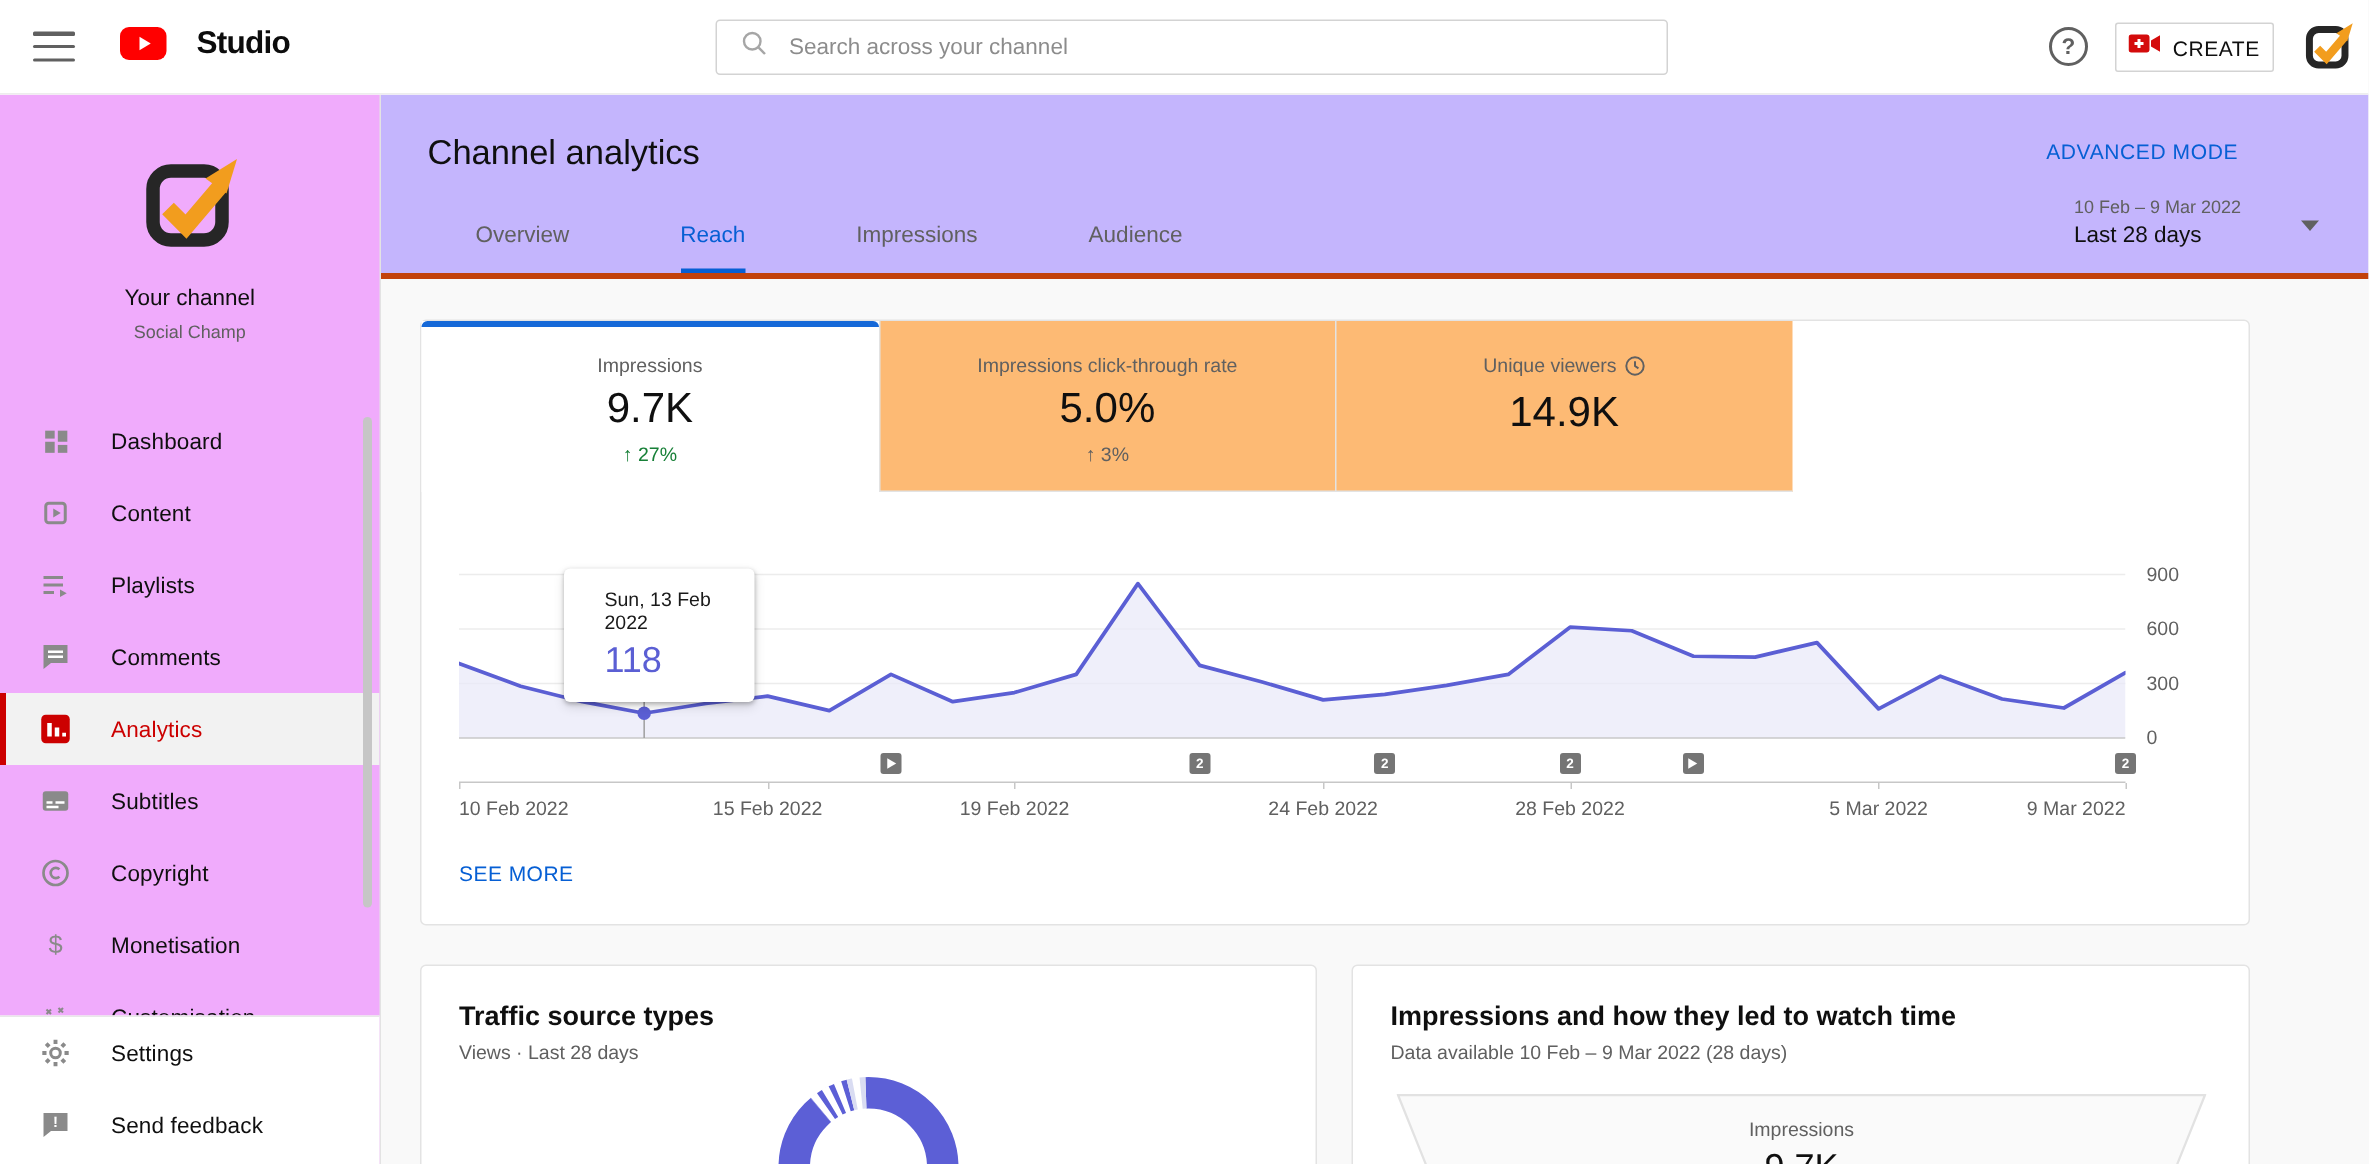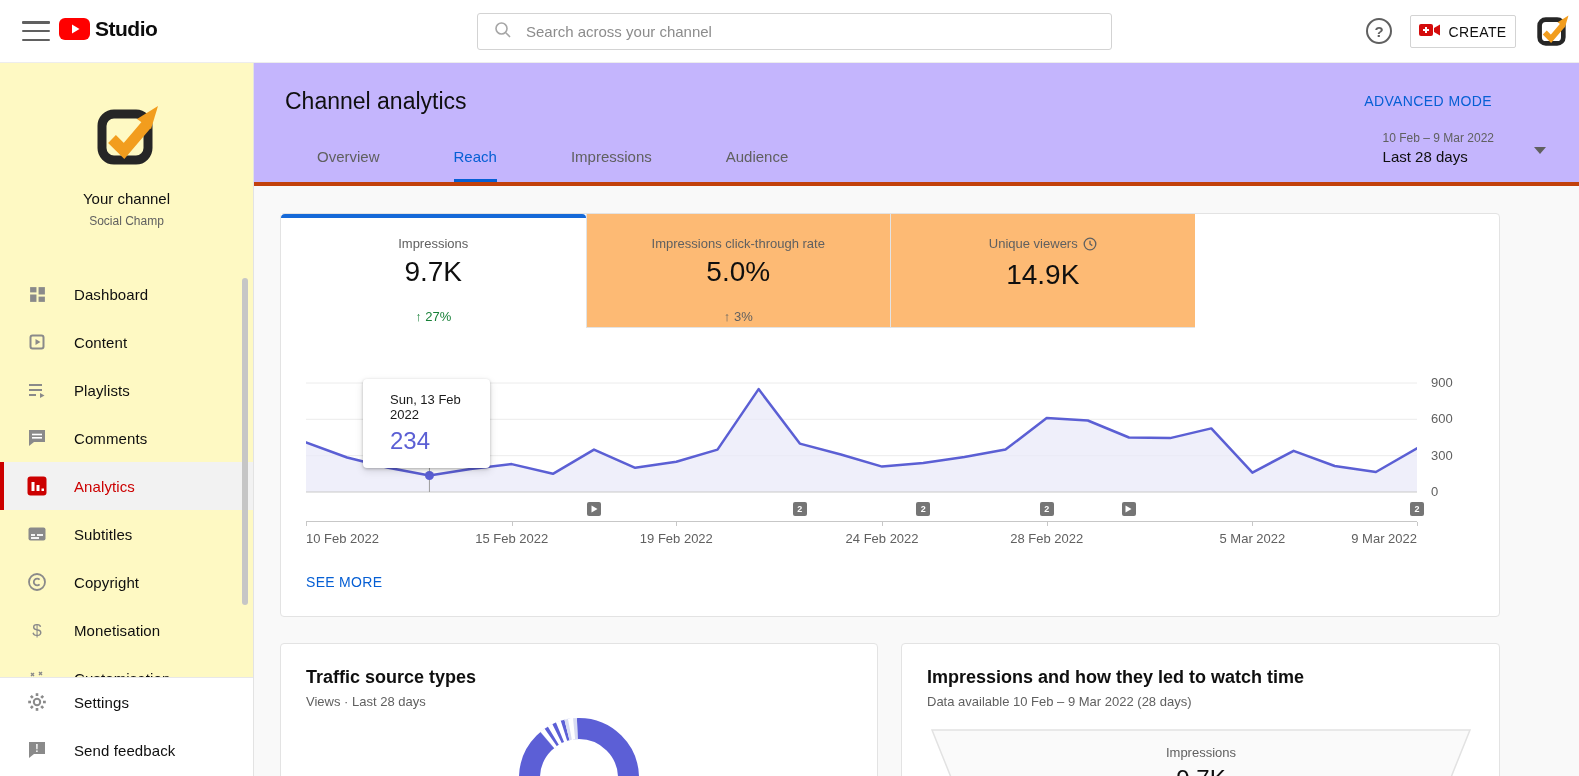--- a/index.html
+++ b/index.html
@@ -3,38 +3,38 @@
 <meta charset="utf-8">
 <style>
   * { box-sizing: border-box; margin: 0; padding: 0; }
   html,body { width:1579px; height:776px; overflow:hidden; }
   body { font-family:"Liberation Sans", sans-serif; background:#f9f9f9; color:#0f0f0f; }
 
   
   .topbar { position:relative; height:63px; background:#fff; border-bottom:1px solid #ededed; z-index:10; }
   .hamburger { position:absolute; left:22px; top:21px; width:28px; height:20px; cursor:pointer; display:flex; flex-direction:column; justify-content:space-between; }
   .hamburger span { display:block; height:2.5px; background:#606060; border-radius:1px; }
-  .logo { position:absolute; left:59px; top:17px; display:flex; align-items:center; gap:5px;text-align:right; }
+  .logo { position:absolute; left:80px; top:17px; display:flex; align-items:center; gap:20px;text-align:right; }
   .logo-badge { width:31px; height:22px; background:#f00; border-radius:6px; display:flex; align-items:center; justify-content:center; }
   .logo-badge svg { display:block; }
   .logo-word { font-size:21px; font-weight:700; letter-spacing:-0.5px; color:#0c0c0c; font-family:"Liberation Sans",sans-serif; }
   .searchbox { position:absolute; left:477px; top:13px; width:635px; height:37px; background:#fff; border:1px solid #d3d3d3; border-radius:3px; display:flex; align-items:center; padding-left:16px; }
   .searchbox .q { margin-right:14px; }
   .searchbox input { border:none; outline:none; font-size:15px; color:#0f0f0f; width:540px; font-family:inherit; }
   .searchbox input::placeholder { color:#8c8c8c; }
   .help-btn { position:absolute; left:1366px; top:18px; width:26px; height:26px; border:2.2px solid #606060; border-radius:50%; color:#606060; font-size:15px; font-weight:700; display:flex; align-items:center; justify-content:center; cursor:pointer; }
   .create-btn { position:absolute; left:1410px; top:15px; width:106px; height:33px; background:#fff; border:1px solid #d3d3d3; border-radius:2px; display:flex; align-items:center; justify-content:center; gap:8px; cursor:pointer; }
   .create-btn .lbl { font-size:14px; font-weight:500; letter-spacing:0.4px; color:#0f0f0f; }
   .avatar-sm { position:absolute; left:1536px; top:15px; width:33px; height:33px; cursor:pointer; }
 
   
   .app { display:flex; height:713px; }
 
   
-  .sidebar { position:relative; width:254px; background:#fef9c3; border-right:1px solid #e3e3e3; flex:none; }
+  .sidebar { position:relative; width:254px; background:#f0abfc; border-right:1px solid #e3e3e3; flex:none; }
   .channel-block { height:207px; text-align:center; padding-top:42px; }
   .avatar-lg { width:64px; height:64px; margin:0 auto; cursor:pointer; }
   .channel-title { margin-top:21px; font-size:15px; color:#0f0f0f; }
   .channel-name { margin-top:7px; font-size:12px; color:#606060; }
   .nav-viewport { position:relative; height:407px; overflow:hidden; }
   .nav-item { height:48px; display:flex; align-items:center; padding-left:26px; cursor:pointer; position:relative; }
   .nav-item .nav-icon { width:22px; height:22px; margin-right:26px; display:flex; align-items:center; justify-content:center; color:#606060; font-size:19px; }
   .nav-item .nav-label { font-size:15px; color:#0f0f0f; letter-spacing:0.1px; }
   .nav-item.active { background:#f2f2f2; }
   .nav-item.active::before { content:""; position:absolute; left:0; top:0; bottom:0; width:4px; background:#c00; }
@@ -59,21 +59,21 @@
 
   
   .chart-card { position:absolute; left:26px; top:27px; width:1220px; height:404px; background:#fff; border:1px solid #e3e3e3; border-radius:4px; }
   .metrics-row { display:grid; grid-template-columns:repeat(4,1fr); height:114px; }
   .metric { position:relative; text-align:center; padding-top:22px; cursor:pointer; background:#fdba74; border-bottom:1px solid #e3e3e3; }
   .metric + .metric { border-left:1px solid #e3e3e3; }
   .metric.active { background:#fff; border-bottom-color:transparent; }
   .metric.active::before { content:""; position:absolute; left:0; top:0; right:0; height:4px; background:#1669d8; border-radius:4px 4px 0 0; }
   .metric-label { font-size:13px; color:#606060; }
   .metric-value { font-size:28px; color:#0f0f0f; margin-top:5px; display:flex; align-items:center; justify-content:center; gap:8px; }
-  .metric-delta { margin-top:21px; font-size:13px; }
+  .metric-delta { margin-top:7px; font-size:13px; }
   .metric-delta.green { color:#188038; }
   .metric-delta.gray { color:#606060; }
   .metric-note { margin-top:7px; font-size:12px; font-style:italic; color:#606060; }
   .badge-up { width:20px; height:20px; border-radius:50%; background:#1a9547; color:#fff; display:inline-flex; align-items:center; justify-content:center; font-size:13px; font-weight:700; }
   .clock-ic { display:inline-block; vertical-align:-3px; margin-left:5px; }
 
   .chart-area { position:relative; height:290px; }
   #main-line { position:absolute; left:25px; top:27px; }
   .ylab { position:absolute; font-size:13px; color:#606060; width:40px; }
   .marker { position:absolute; top:174px; width:14px; height:14px; background:#757575; border-radius:2px; color:#fff; display:flex; align-items:center; justify-content:center; font-size:9px; font-weight:700; cursor:pointer; }
@@ -377,23 +377,23 @@
               <div class="marker" style="left: 511.778px;">2</div>
               <div class="marker" style="left: 635.222px;">2</div>
               <div class="marker" style="left: 758.667px;">2</div>
               <div class="marker" style="left: 840.963px;">
                 <svg width="7" height="8" viewBox="0 0 7 8">
                   <path d="M0.5 0.5 L6.5 4 L0.5 7.5 Z" fill="#fff"></path>
                 </svg>
               </div>
               <div class="marker" style="left: 1129px;">2</div>
             </div>
-          <div class="tooltip" id="tooltip" style="left: 82px; padding-left: 27px;">
+          <div class="tooltip" id="tooltip" style="left: 95px; padding-left: 27px;">
             <div class="tooltip-date">Sun, 13 Feb 2022</div>
-            <div class="tooltip-value">234</div>
+            <div class="tooltip-value">118</div>
           </div>
           <div class="see-more">SEE MORE</div>
         </div>
       </div>
 
       <div class="bottom-row">
         <div class="b-card traffic">
           <div class="b-title">Traffic source types</div>
           <div class="b-sub">Views · Last 28 days</div>
           <svg id="donut" width="124" height="124" viewBox="0 0 124 124">

